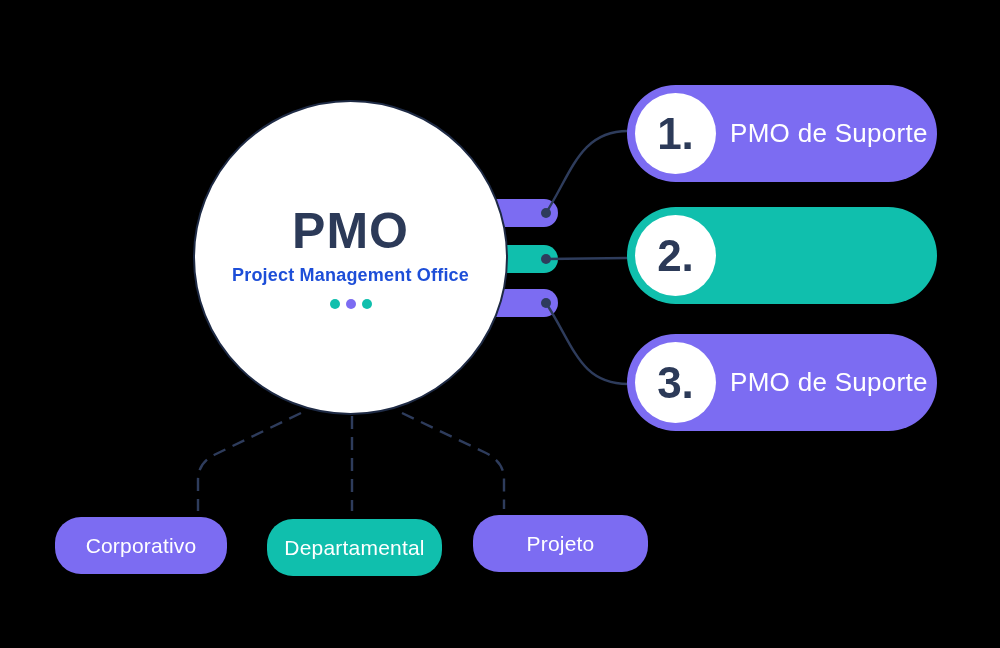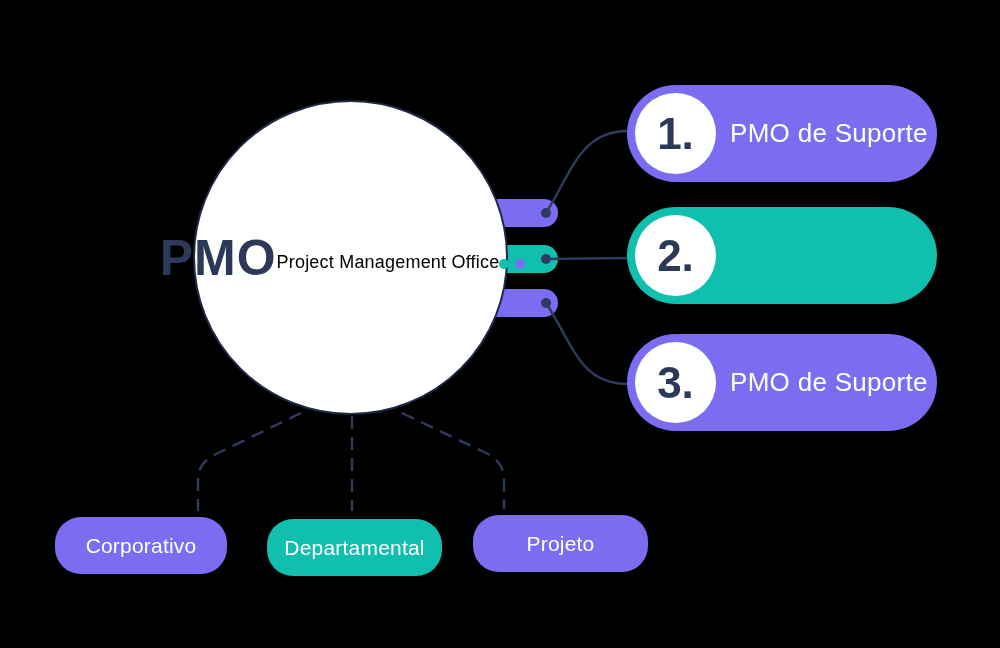--- a/index.html
+++ b/index.html
@@ -46,35 +46,35 @@
   .big-circle {
     position: absolute;
     left: 193px; top: 100px;
     width: 315px; height: 315px;
     background: #fff;
     border: 2px solid #1E2A44;
     border-radius: 50%;
     box-sizing: border-box;
     z-index: 3;
     display: flex;
-    flex-direction: row;
+    flex-direction: column;
     align-items: center;
     justify-content: center;
   }
   .pmo-title {
     color: #2C3A58;
     font-size: 50px;
     font-weight: 800;
     letter-spacing: 1px;
     line-height: 1;
   }
   .pmo-subtitle {
-    color: #000000;
+    color: #1d4ed8;
     font-size: 18px;
-    font-weight: 400;
+    font-weight: 700;
     letter-spacing: 0.2px;
     margin-top: 9px;
     white-space: nowrap;
   }
   .dot-row {
     display: flex;
     gap: 6px;
     margin-top: 13px;
   }
   .dot {

